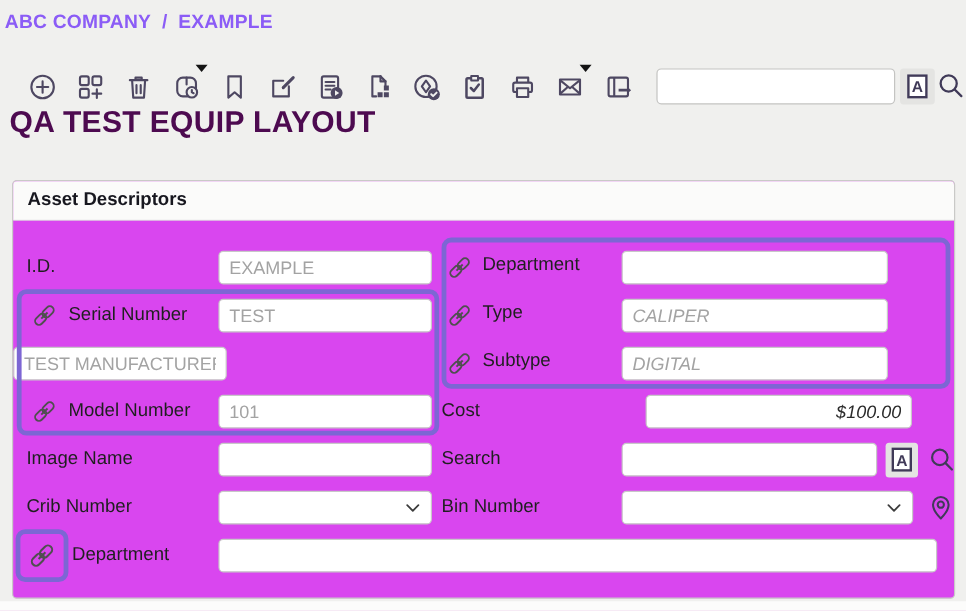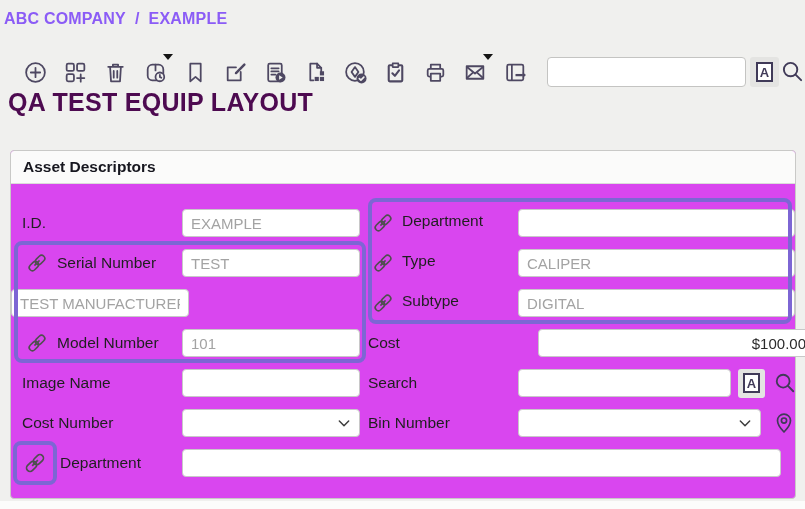--- a/index.html
+++ b/index.html
@@ -75,21 +75,21 @@
   .flabel { font-size:15.5px; color:#1f1f1f; white-space:nowrap; }
   .link-icon { display:flex; margin:0 9px 0 4px; }
   .rcell .link-icon { margin:0 8px 0 4px; }
   .fld {
     height:28px; border:1px solid #c8c8c8; border-radius:4px; background:#fff;
     font:15px "Liberation Sans", sans-serif; padding:0 8px; color:#2b2b2b;
   }
   .fld.muted { color:#a3a3a3; }
   .fld.right-align { text-align:right;margin-left:20px; }
   .linput { width:178px; }
-  .rinput { width:277px; }
+  .rinput { width:222px;font-style:italic; }
   .desc-input { width:599px; }
   .select {
     height:28px; background:#fff; border:1px solid #c8c8c8; border-radius:4px;
     display:flex; align-items:center; justify-content:flex-end; padding-right:7px;
     cursor:pointer;
   }
   .sel-l { width:178px; }
   .sel-r { width:243px; }
   .srch-input { width:213px; }
   .abtn.small { width:27px; height:29px; margin-left:7px; }
@@ -357,21 +357,21 @@
             <circle cx="10" cy="10" r="7"></circle>
               <path d="M15.2 15.2L21 21"></path>
           </svg>
         </span>
       </div>
     </div>
 
     <div class="row">
       <div class="lgroup">
         <div class="lcell">
-          <span class="flabel">Cost Number</span>
+          <span class="flabel">Crib Number</span>
         </div>
         <div class="select sel-l">
           <span style="display:flex;">
             <svg width="16" height="16" viewBox="0 0 24 24" fill="none" stroke="#3c3c3c" stroke-width="2.2" stroke-linecap="round" stroke-linejoin="round">
                 <path d="M5 9l7 7 7-7"></path>
               </svg>
           </span>
         </div>
       </div>
       <div class="rgroup">

